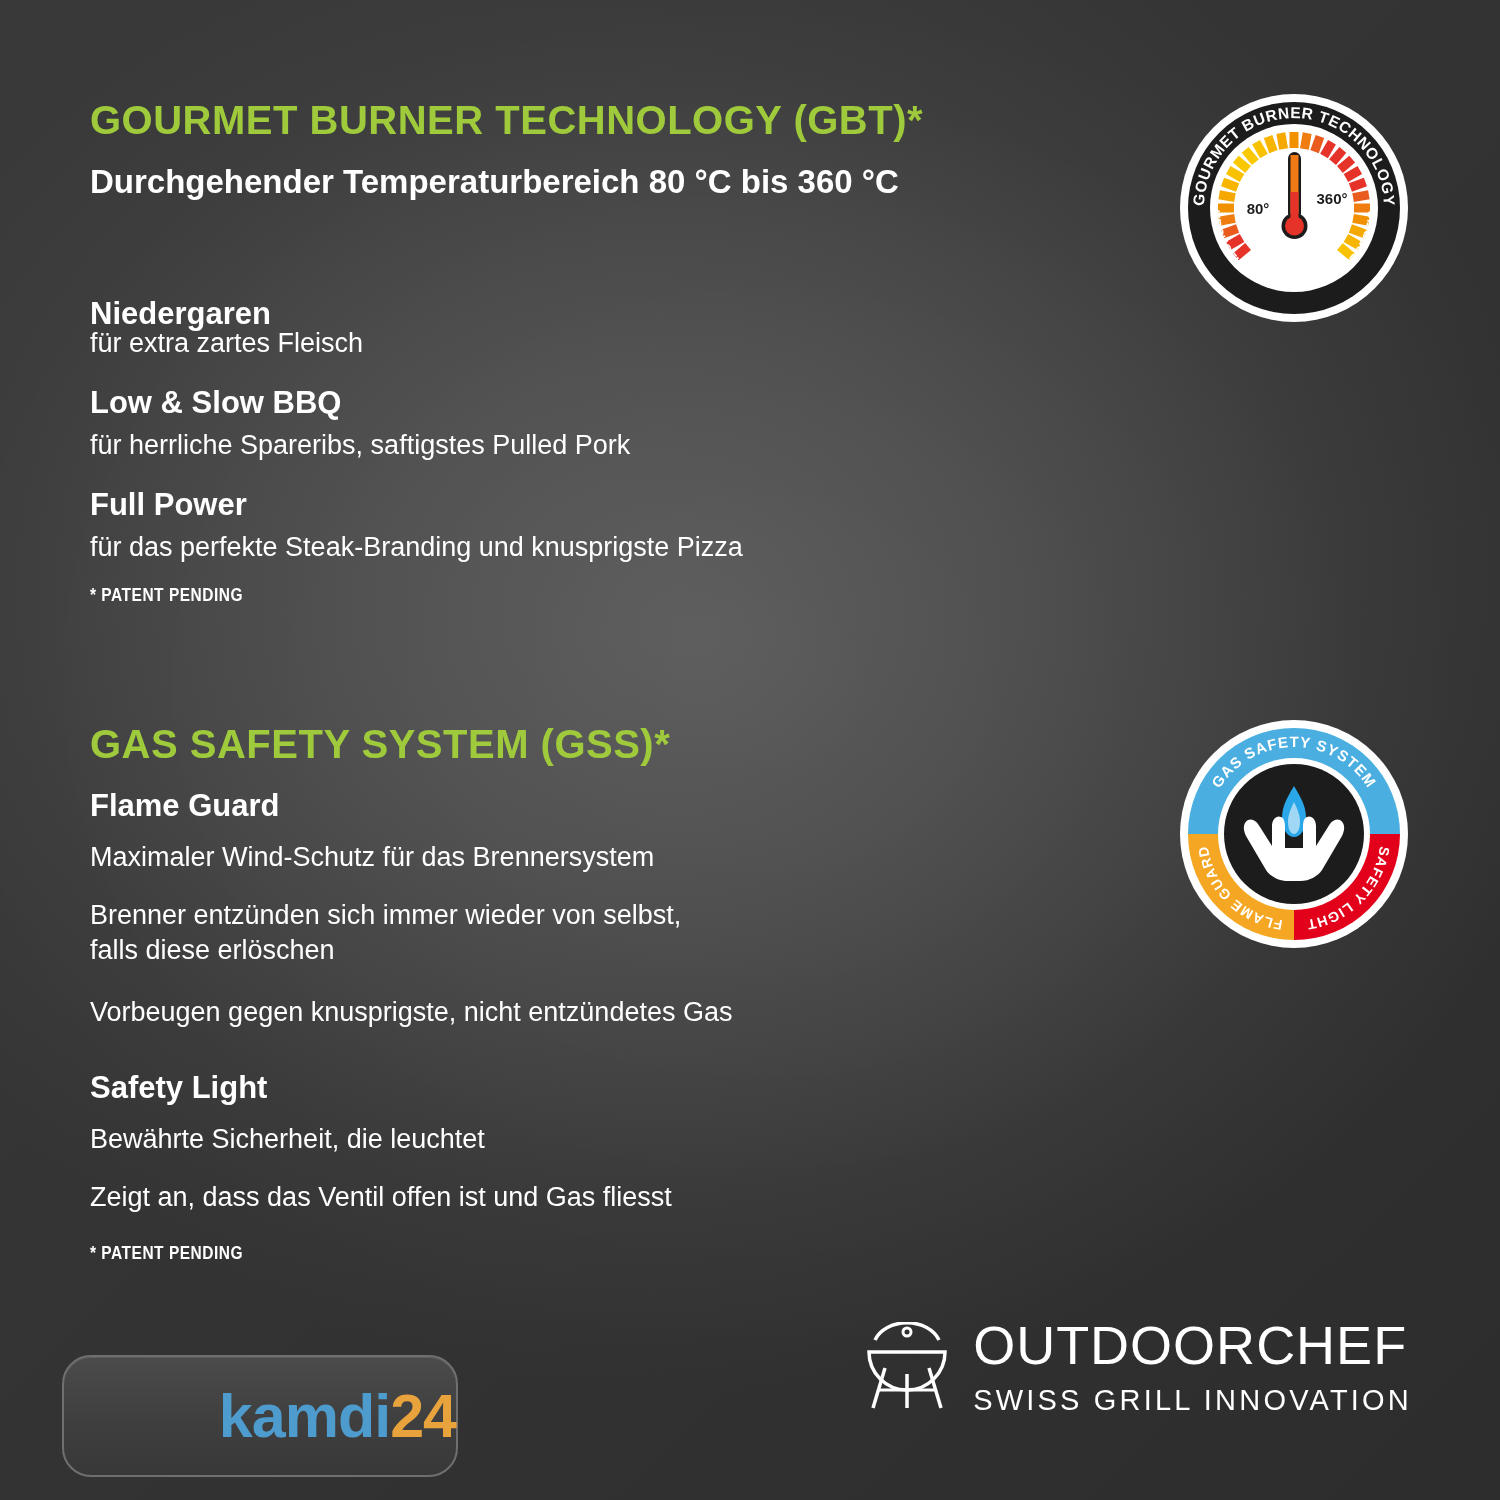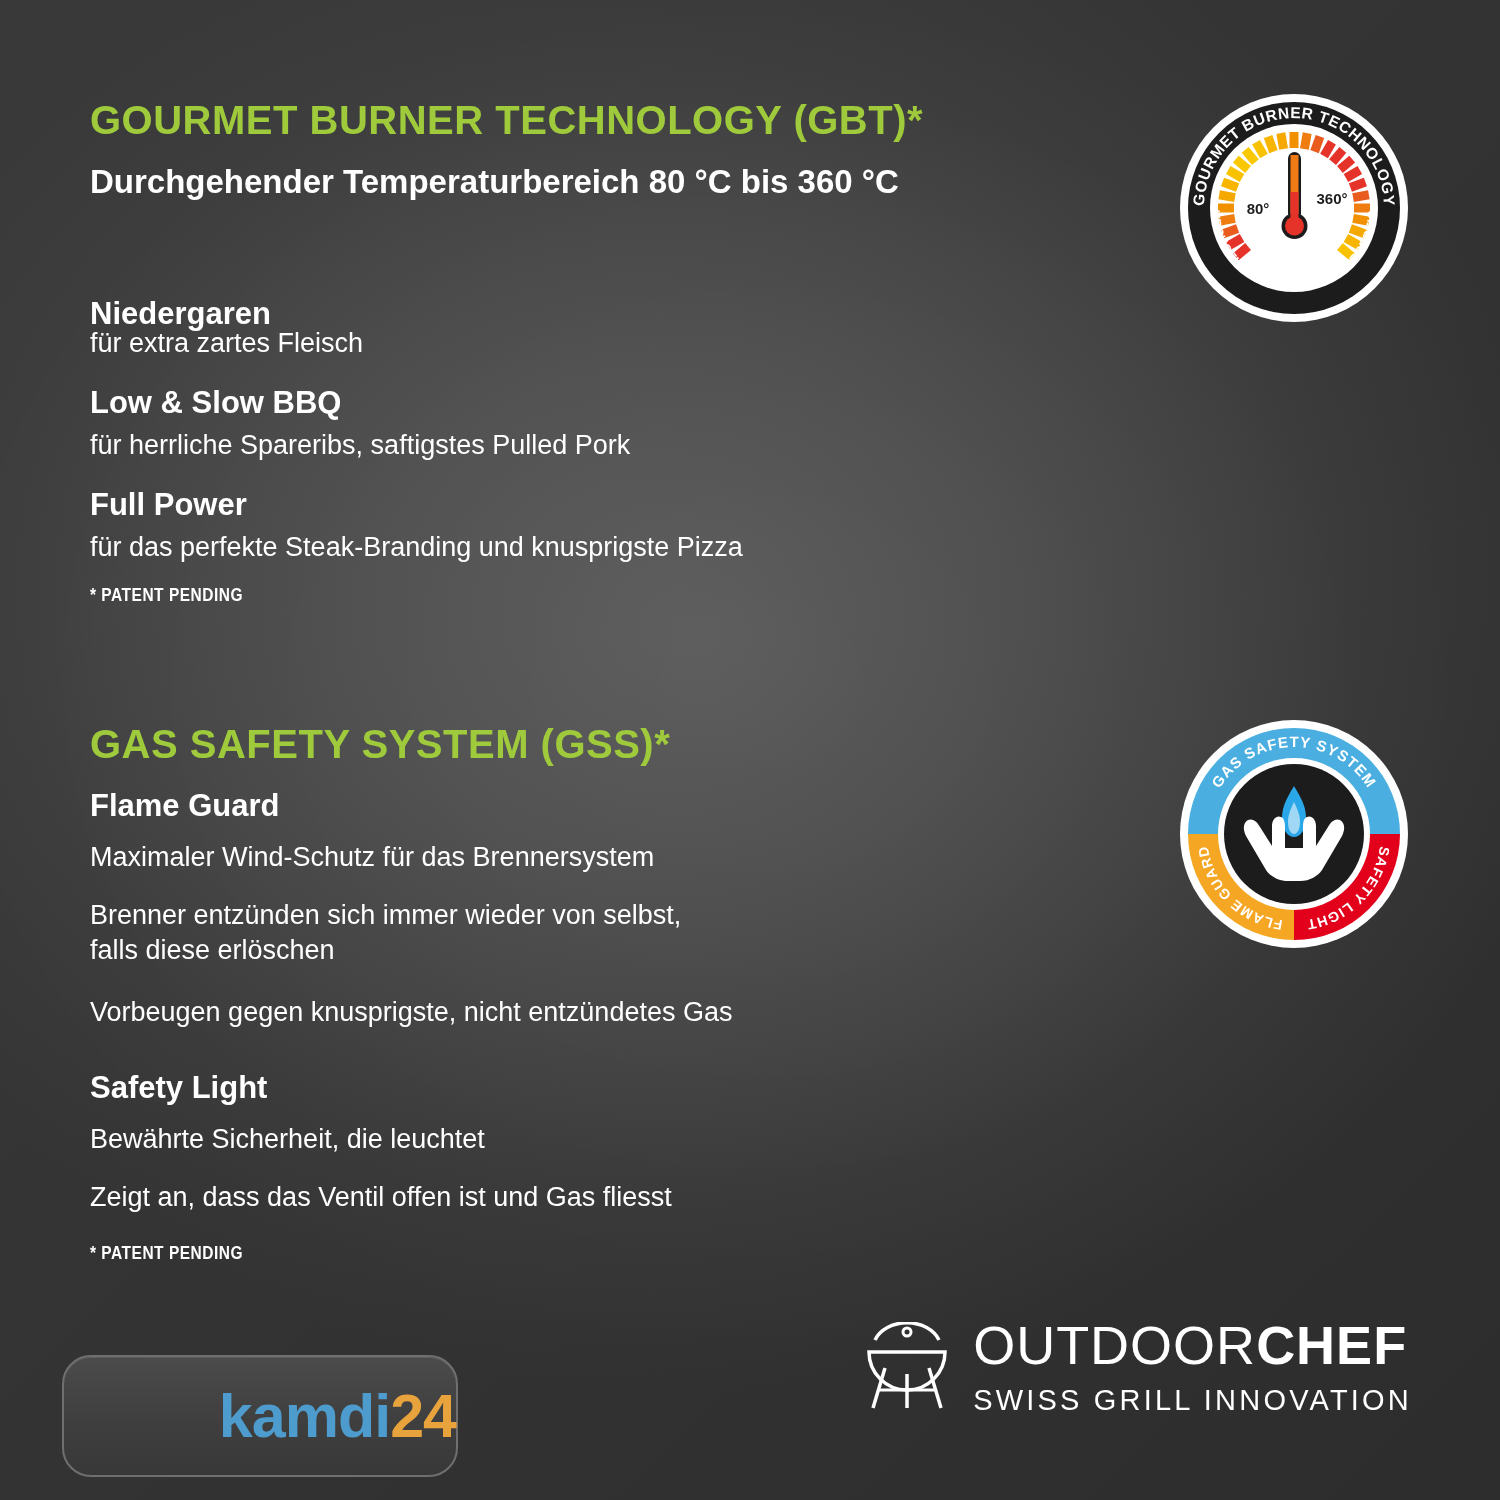--- a/index.html
+++ b/index.html
@@ -142,21 +142,21 @@
     align-items: flex-start;
     color: #ffffff;
   }
   #oc-word {
     font-size: 54px;
     letter-spacing: 1px;
     line-height: 1;
     white-space: nowrap;
   }
   #oc-word .light { font-weight: normal; }
-  #oc-word .bold { font-weight: bold; }
+  #oc-word .bold { font-weight: normal; }
   #oc-tag {
     font-size: 29px;
     letter-spacing: 3.2px;
     margin-top: 12px;
     text-align: right;
     white-space: nowrap;
   }
   #oc-mark { margin-right: 18px; margin-top: 4px; }
 </style>
 </head>

